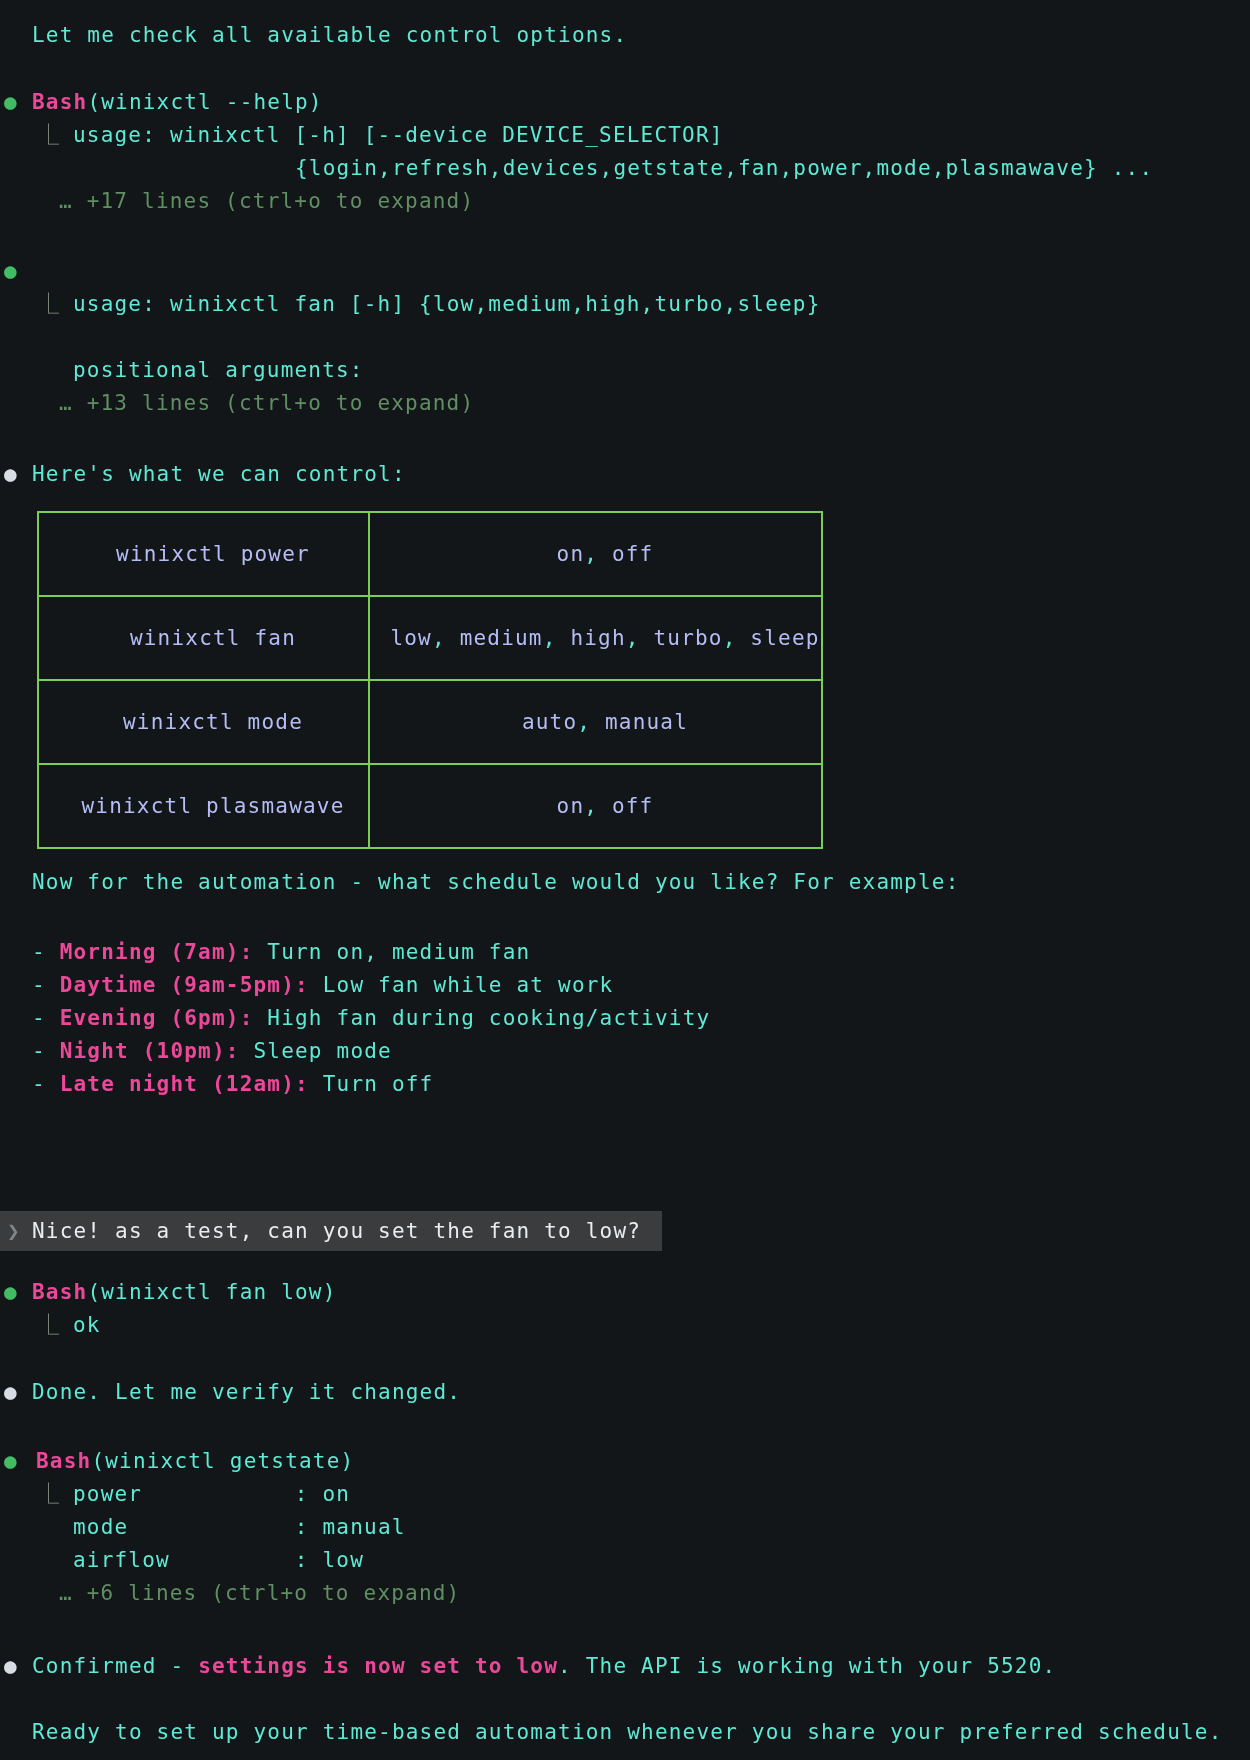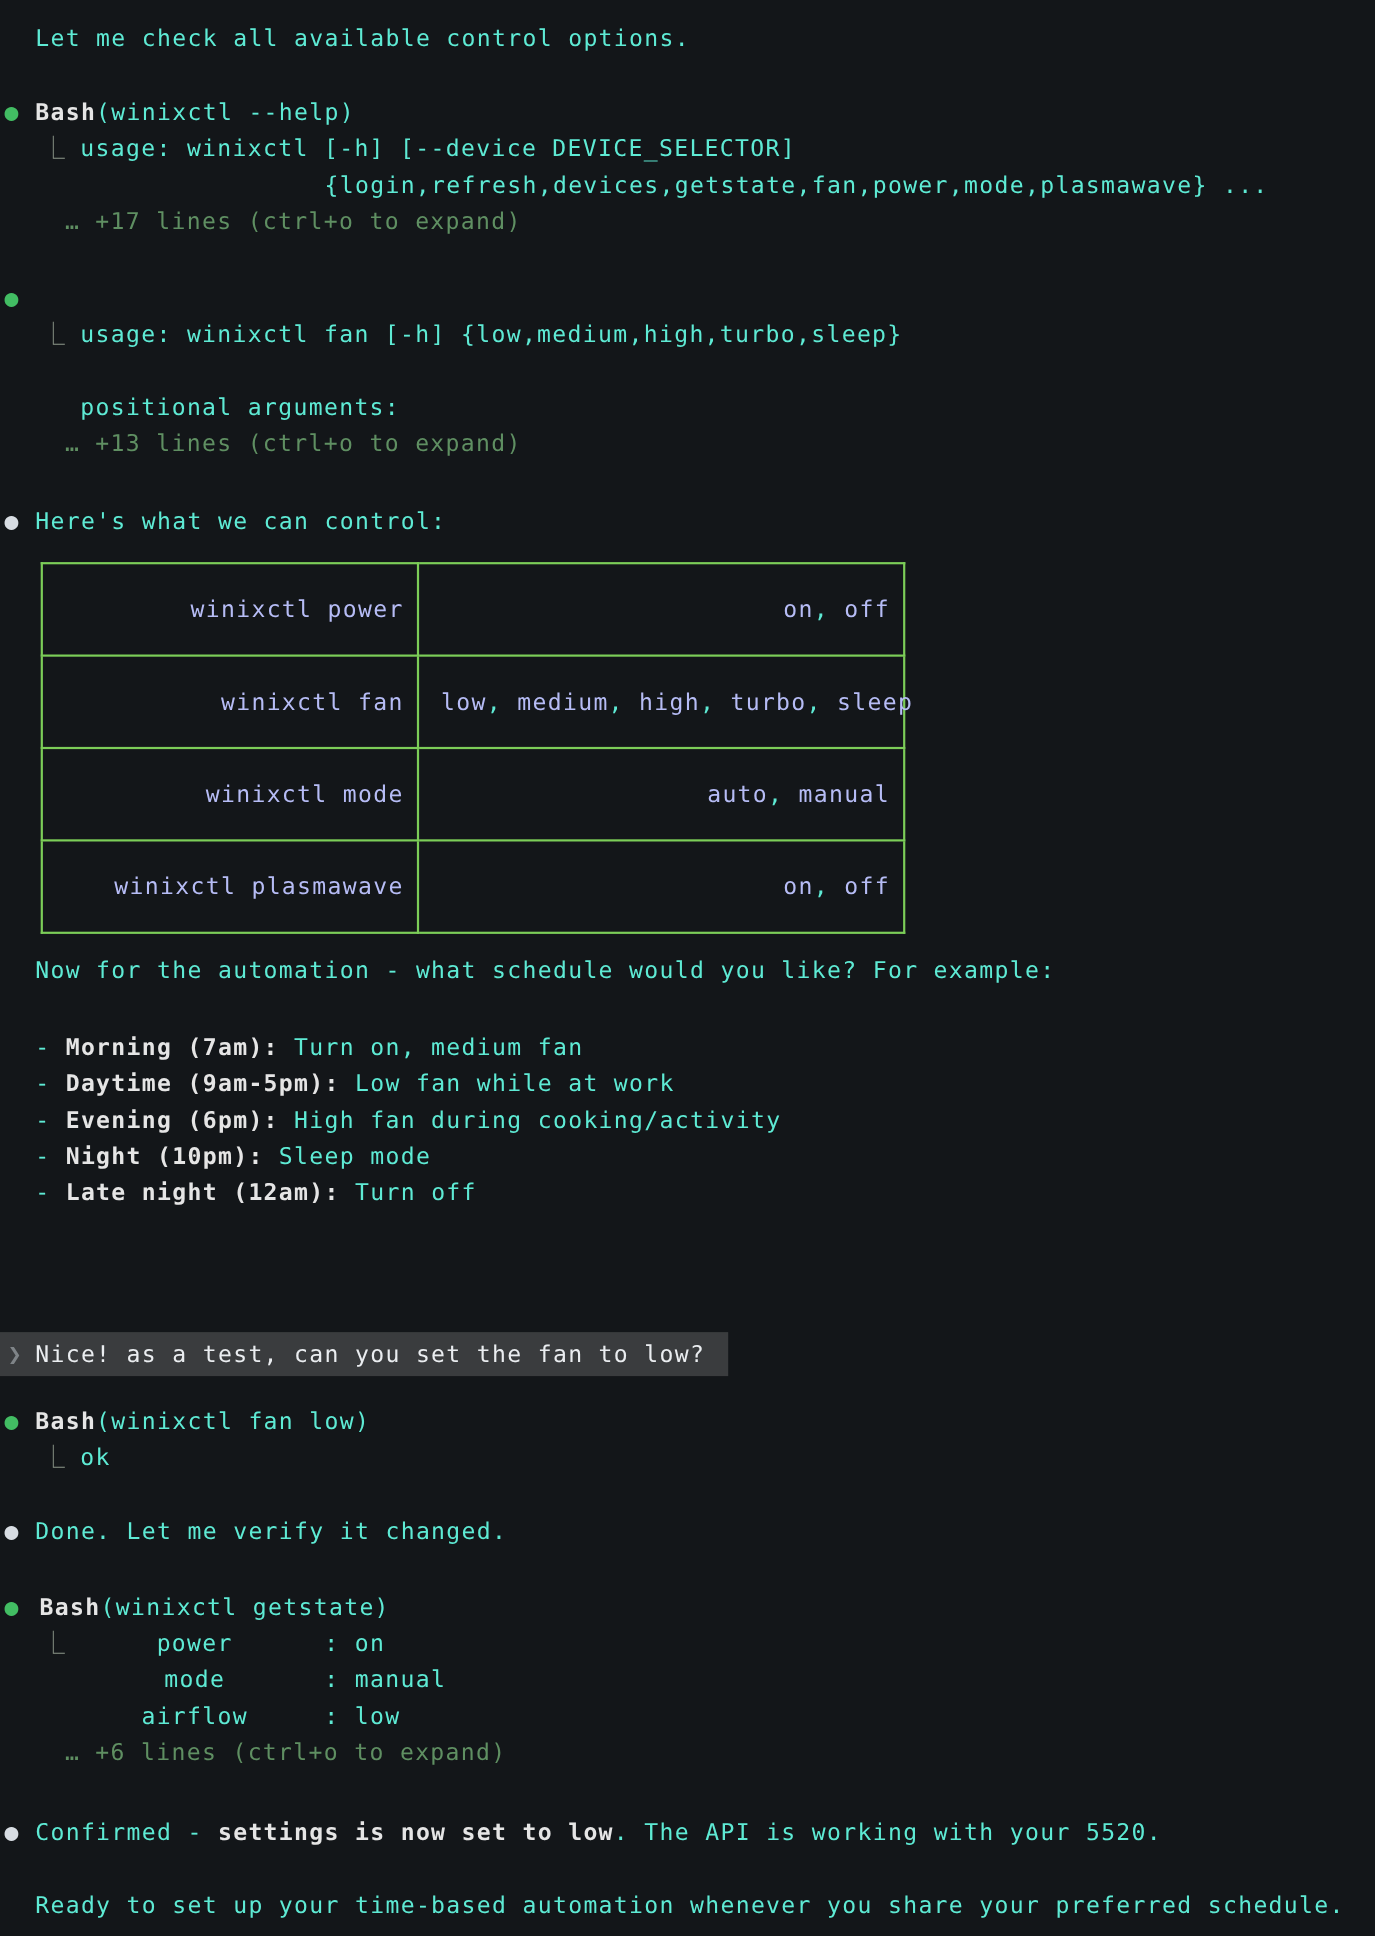--- a/index.html
+++ b/index.html
@@ -5,34 +5,34 @@
   html,body{margin:0;padding:0;background:#131619;}
   .term{
     position:relative;width:1250px;height:1760px;background:#131619;
     font-family:"DejaVu Sans Mono",monospace;font-size:21px;letter-spacing:1.2px;
     overflow:hidden;
   }
   .ln{position:absolute;left:0;width:100%;height:33px;line-height:33px;white-space:pre;}
   .ln>span{position:absolute;top:0;}
   .g{color:#5eead4;}
   .dim{color:#5f8f62;}
-  .wb{color:#e5e5e5;font-weight:bold;}
+  .wb{color:#ec4899;font-weight:bold;}
   .code{color:#b6bcf5;}
   .conn{color:#8b9589;}
   .bullet-g{color:#42bd63;}
   .bullet-w{color:#d8dde3;}
   table.ctl{
     position:absolute;left:37px;top:511px;width:786px;height:338px;
     border-collapse:collapse;table-layout:fixed;color:#55c355;
   }
   .ctl th,.ctl td{border:2px solid #7ccd58;font-weight:normal;vertical-align:middle;white-space:pre;}
   .ctl th{text-align:center;padding:0;}
-  .ctl td{text-align:right;padding:0 12px 0 20px;}
+  .ctl td{text-align:center;padding:0 1px 0 20px;}
   .col-cmd{width:308px;}
-  .kv-k{display:inline-block;width:208px;text-align:center;}
+  .kv-k{display:inline-block;width:208px;text-align:left;}
   .input-bar{
     position:absolute;left:0;top:1211px;width:662px;height:40px;
     background:#3a3c3e;line-height:40px;white-space:pre;
   }
   .input-bar>span{position:absolute;top:0;}
   .prompt{color:#7f8488;}
   .input-text{color:#eaedf0;}
 </style>
 </head>
 <body>

